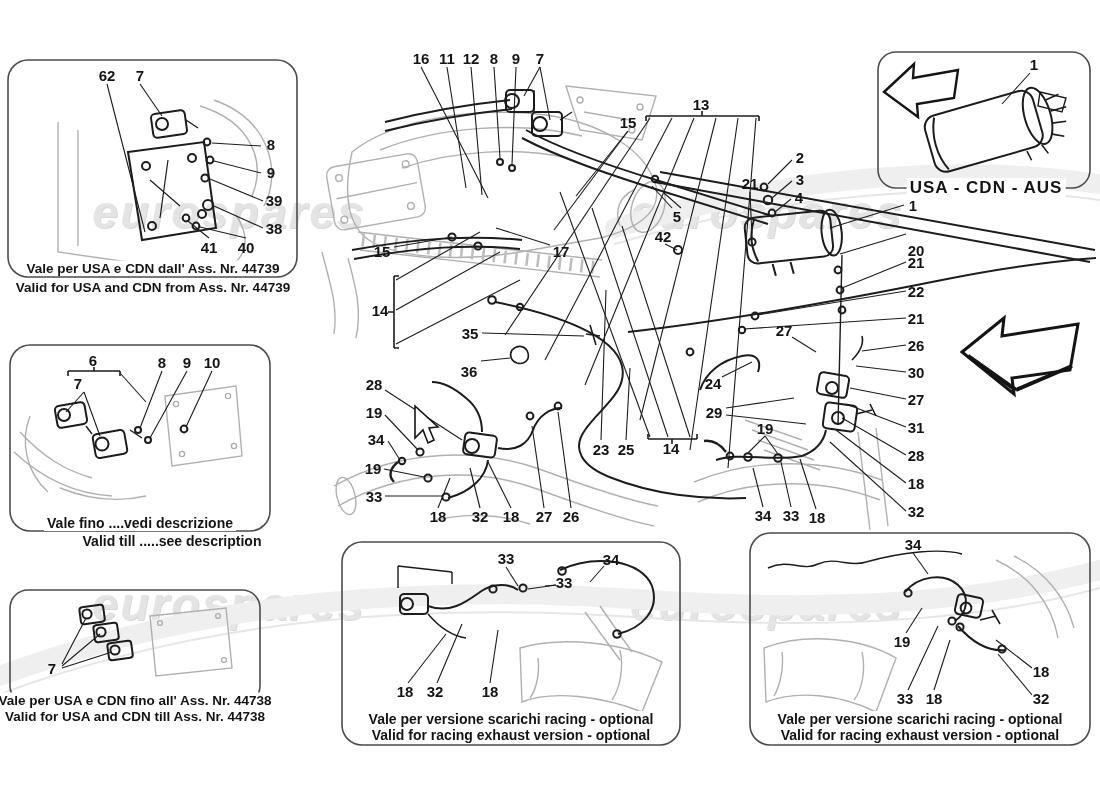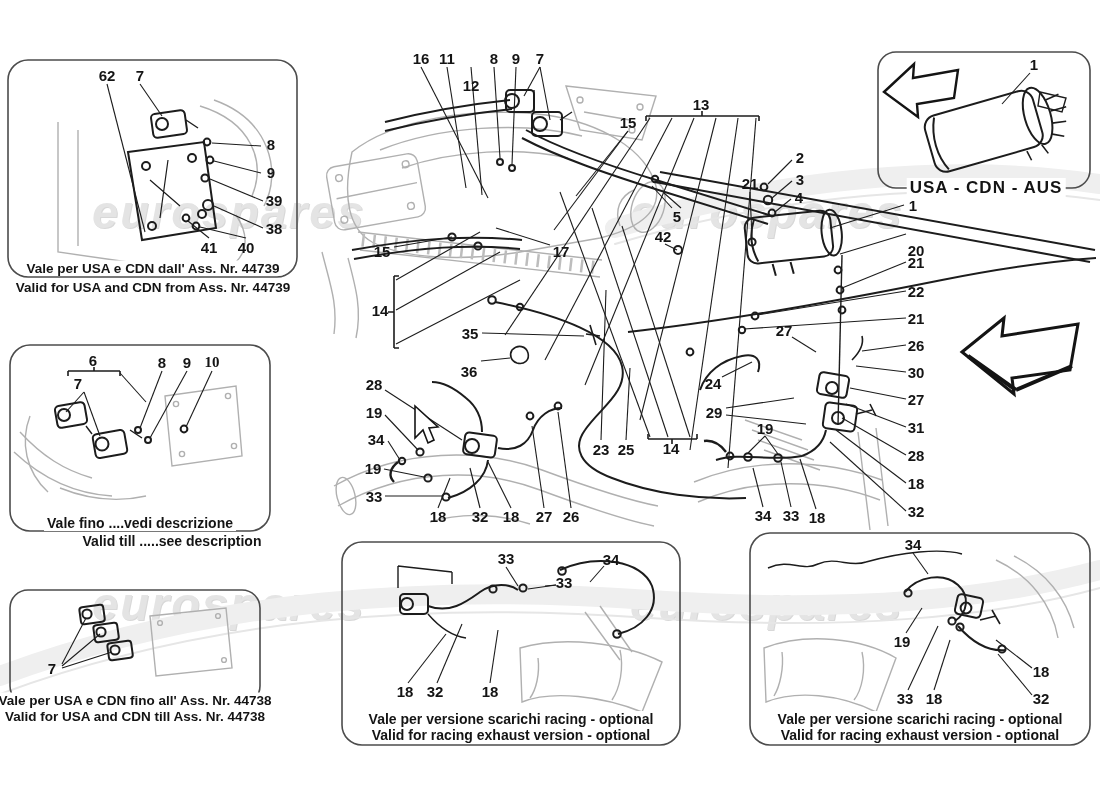--- a/index.html
+++ b/index.html
@@ -406,21 +406,21 @@
   <div class="caption" style="left:135px;top:716px;">Valid for USA and CDN till Ass. Nr. 44738</div>
   <div class="caption usa" style="left:986px;top:188px;">USA - CDN - AUS</div>
   <div class="caption big" style="left:511px;top:719px;">Vale per versione scarichi racing - optional</div>
   <div class="caption big" style="left:511px;top:735px;">Valid for racing exhaust version - optional</div>
   <div class="caption big" style="left:920px;top:719px;">Vale per versione scarichi racing - optional</div>
   <div class="caption big" style="left:920px;top:735px;">Valid for racing exhaust version - optional</div>
 
   <div id="callout-layer">
       <div class="callout" style="left: 421px; top: 58px;">16</div>
       <div class="callout" style="left: 447px; top: 58px;">11</div>
-      <div class="callout" style="left: 471px; top: 58px; margin-top: 27px;">12</div>
+      <div class="callout" style="left: 471px; top: 58px;">12</div>
       <div class="callout" style="left: 494px; top: 58px;">8</div>
       <div class="callout" style="left: 516px; top: 58px;">9</div>
       <div class="callout" style="left: 540px; top: 58px;">7</div>
       <div class="callout" style="left: 701px; top: 104px;">13</div>
       <div class="callout" style="left: 628px; top: 122px;">15</div>
       <div class="callout" style="left: 800px; top: 157px;">2</div>
       <div class="callout" style="left: 800px; top: 179px;">3</div>
       <div class="callout" style="left: 799px; top: 197px;">4</div>
       <div class="callout" style="left: 750px; top: 183px;">21</div>
       <div class="callout" style="left: 913px; top: 205px;">1</div>
@@ -466,21 +466,21 @@
       <div class="callout" style="left: 140px; top: 75px;">7</div>
       <div class="callout" style="left: 271px; top: 144px;">8</div>
       <div class="callout" style="left: 271px; top: 172px;">9</div>
       <div class="callout" style="left: 274px; top: 200px;">39</div>
       <div class="callout" style="left: 274px; top: 228px;">38</div>
       <div class="callout" style="left: 209px; top: 247px;">41</div>
       <div class="callout" style="left: 246px; top: 247px;">40</div>
       <div class="callout" style="left: 93px; top: 360px;">6</div>
       <div class="callout" style="left: 162px; top: 362px;">8</div>
       <div class="callout" style="left: 187px; top: 362px;">9</div>
-      <div class="callout" style="left: 212px; top: 362px; font-family: Liberation Serif, serif;">10</div>
+      <div class="callout" style="left: 212px; top: 362px;">10</div>
       <div class="callout" style="left: 78px; top: 383px;">7</div>
       <div class="callout" style="left: 52px; top: 668px;">7</div>
       <div class="callout" style="left: 1034px; top: 64px;">1</div>
       <div class="callout" style="left: 506px; top: 558px;">33</div>
       <div class="callout" style="left: 611px; top: 559px;">34</div>
       <div class="callout" style="left: 564px; top: 582px;">33</div>
       <div class="callout" style="left: 405px; top: 691px;">18</div>
       <div class="callout" style="left: 435px; top: 691px;">32</div>
       <div class="callout" style="left: 490px; top: 691px;">18</div>
       <div class="callout" style="left: 913px; top: 544px;">34</div>

